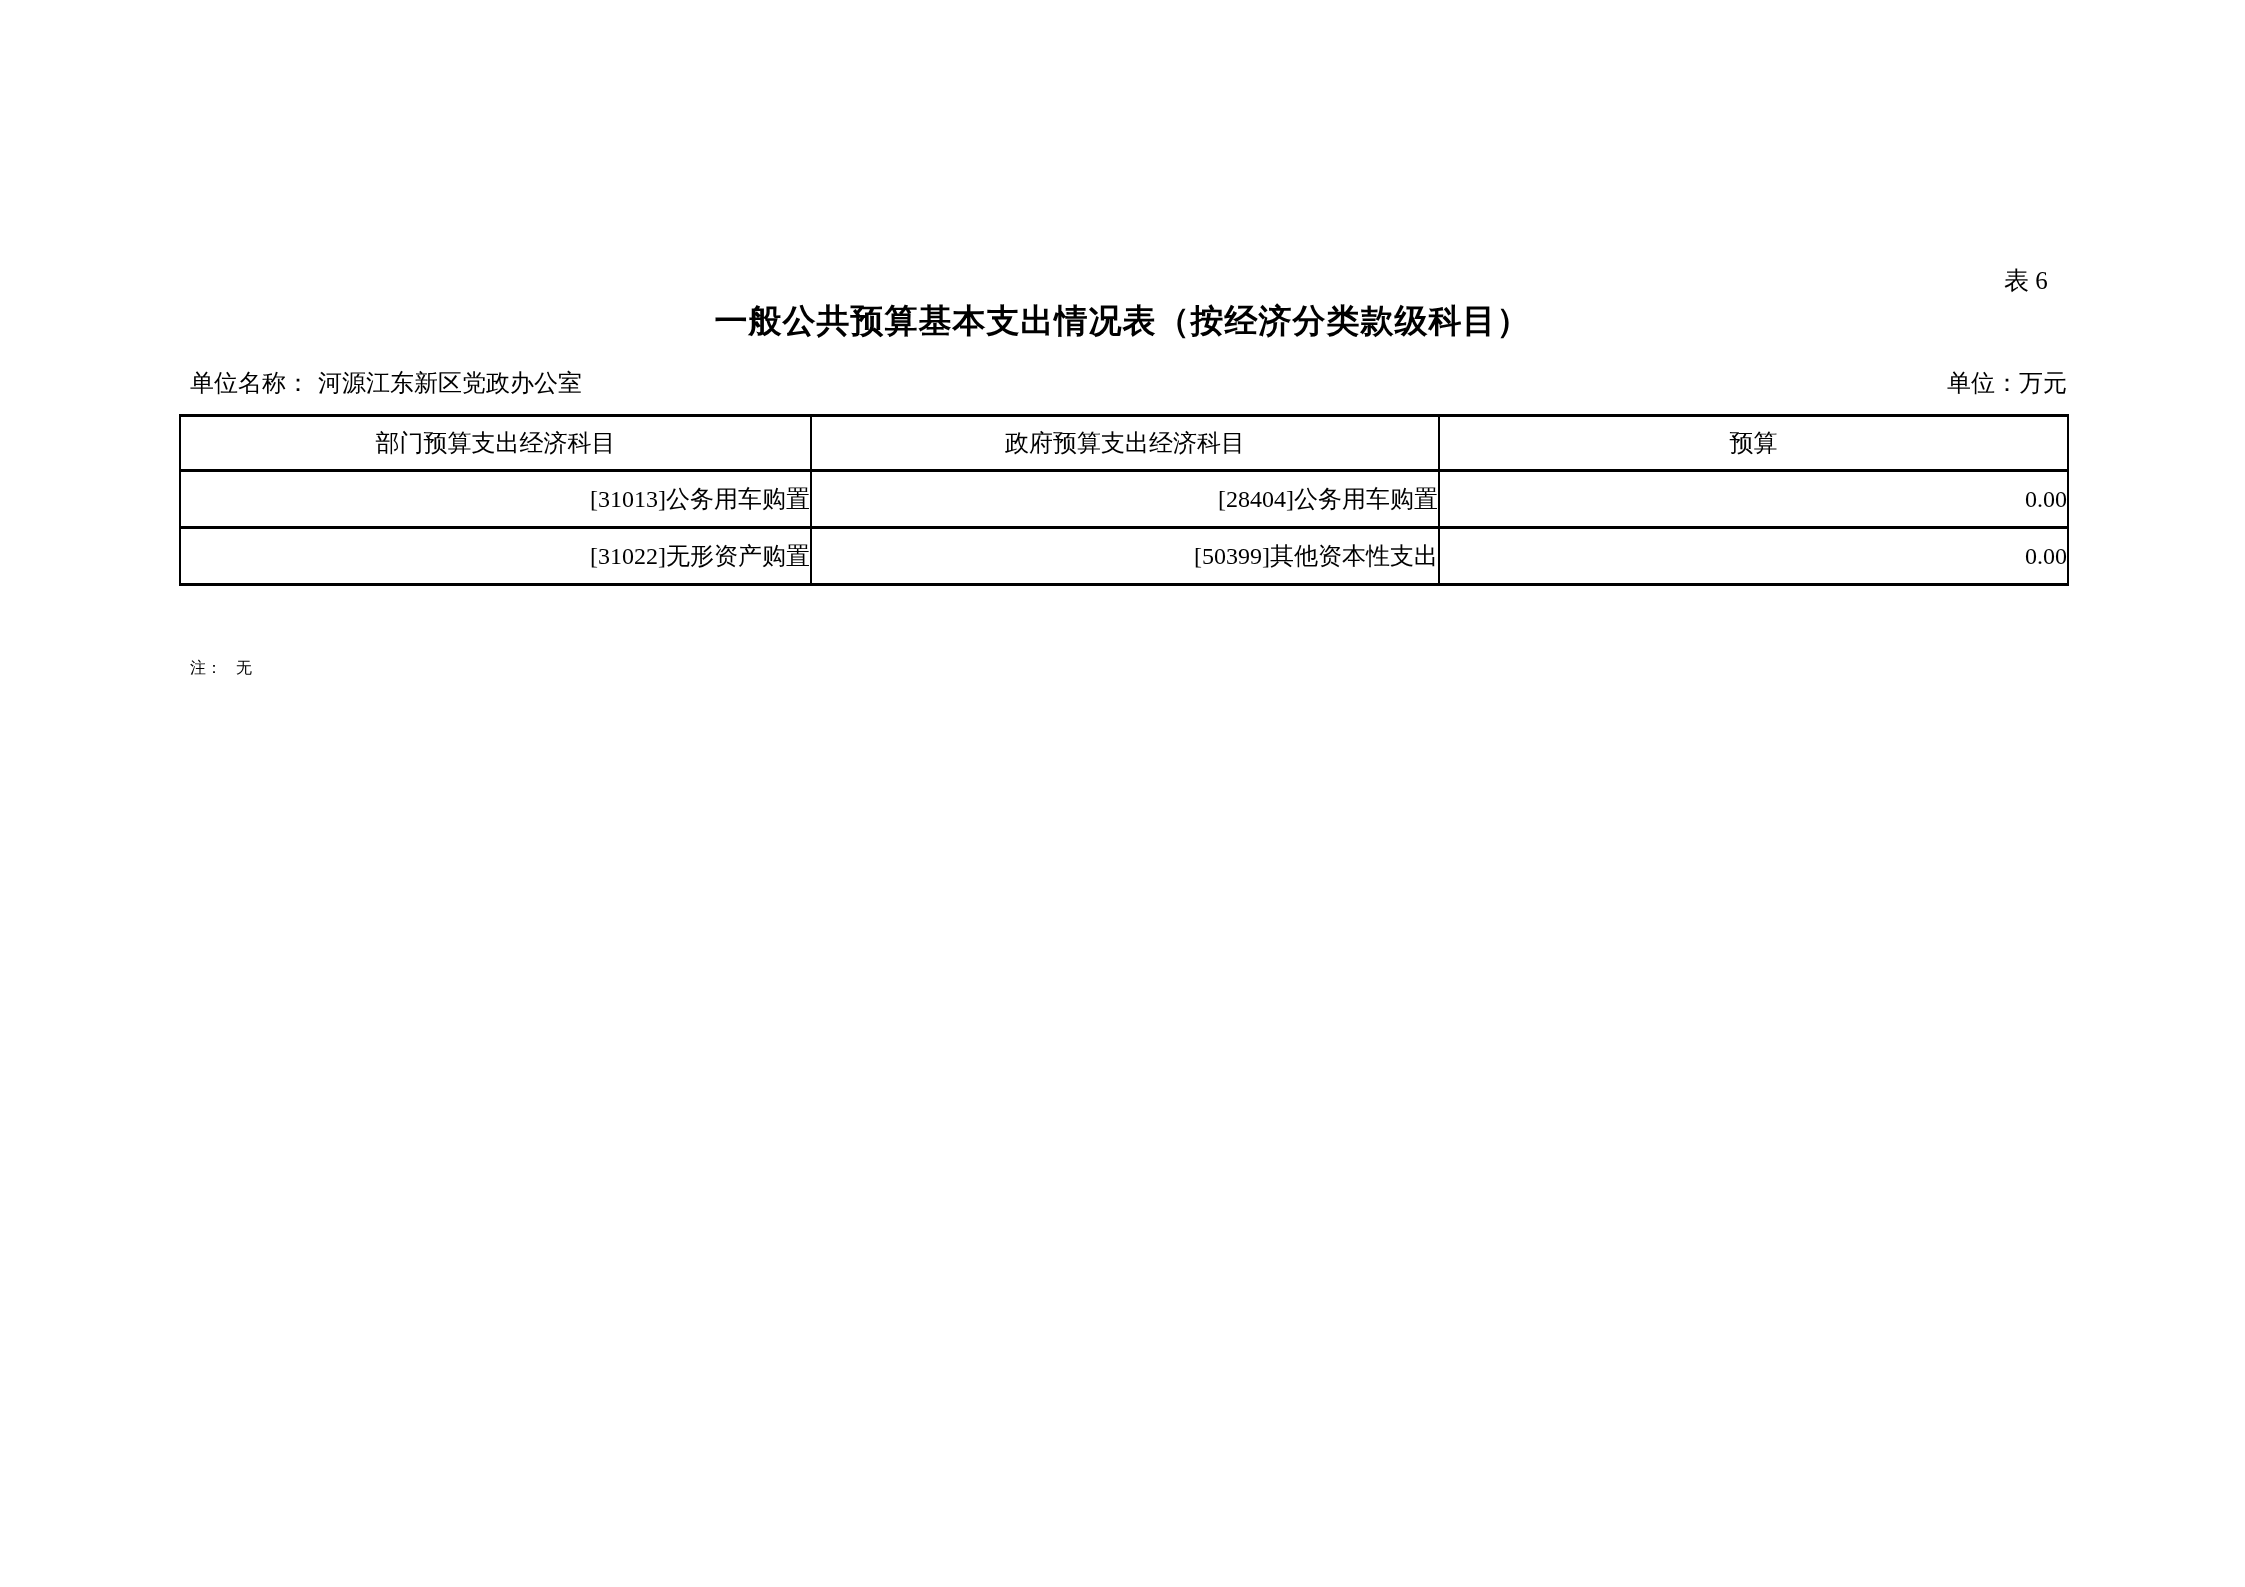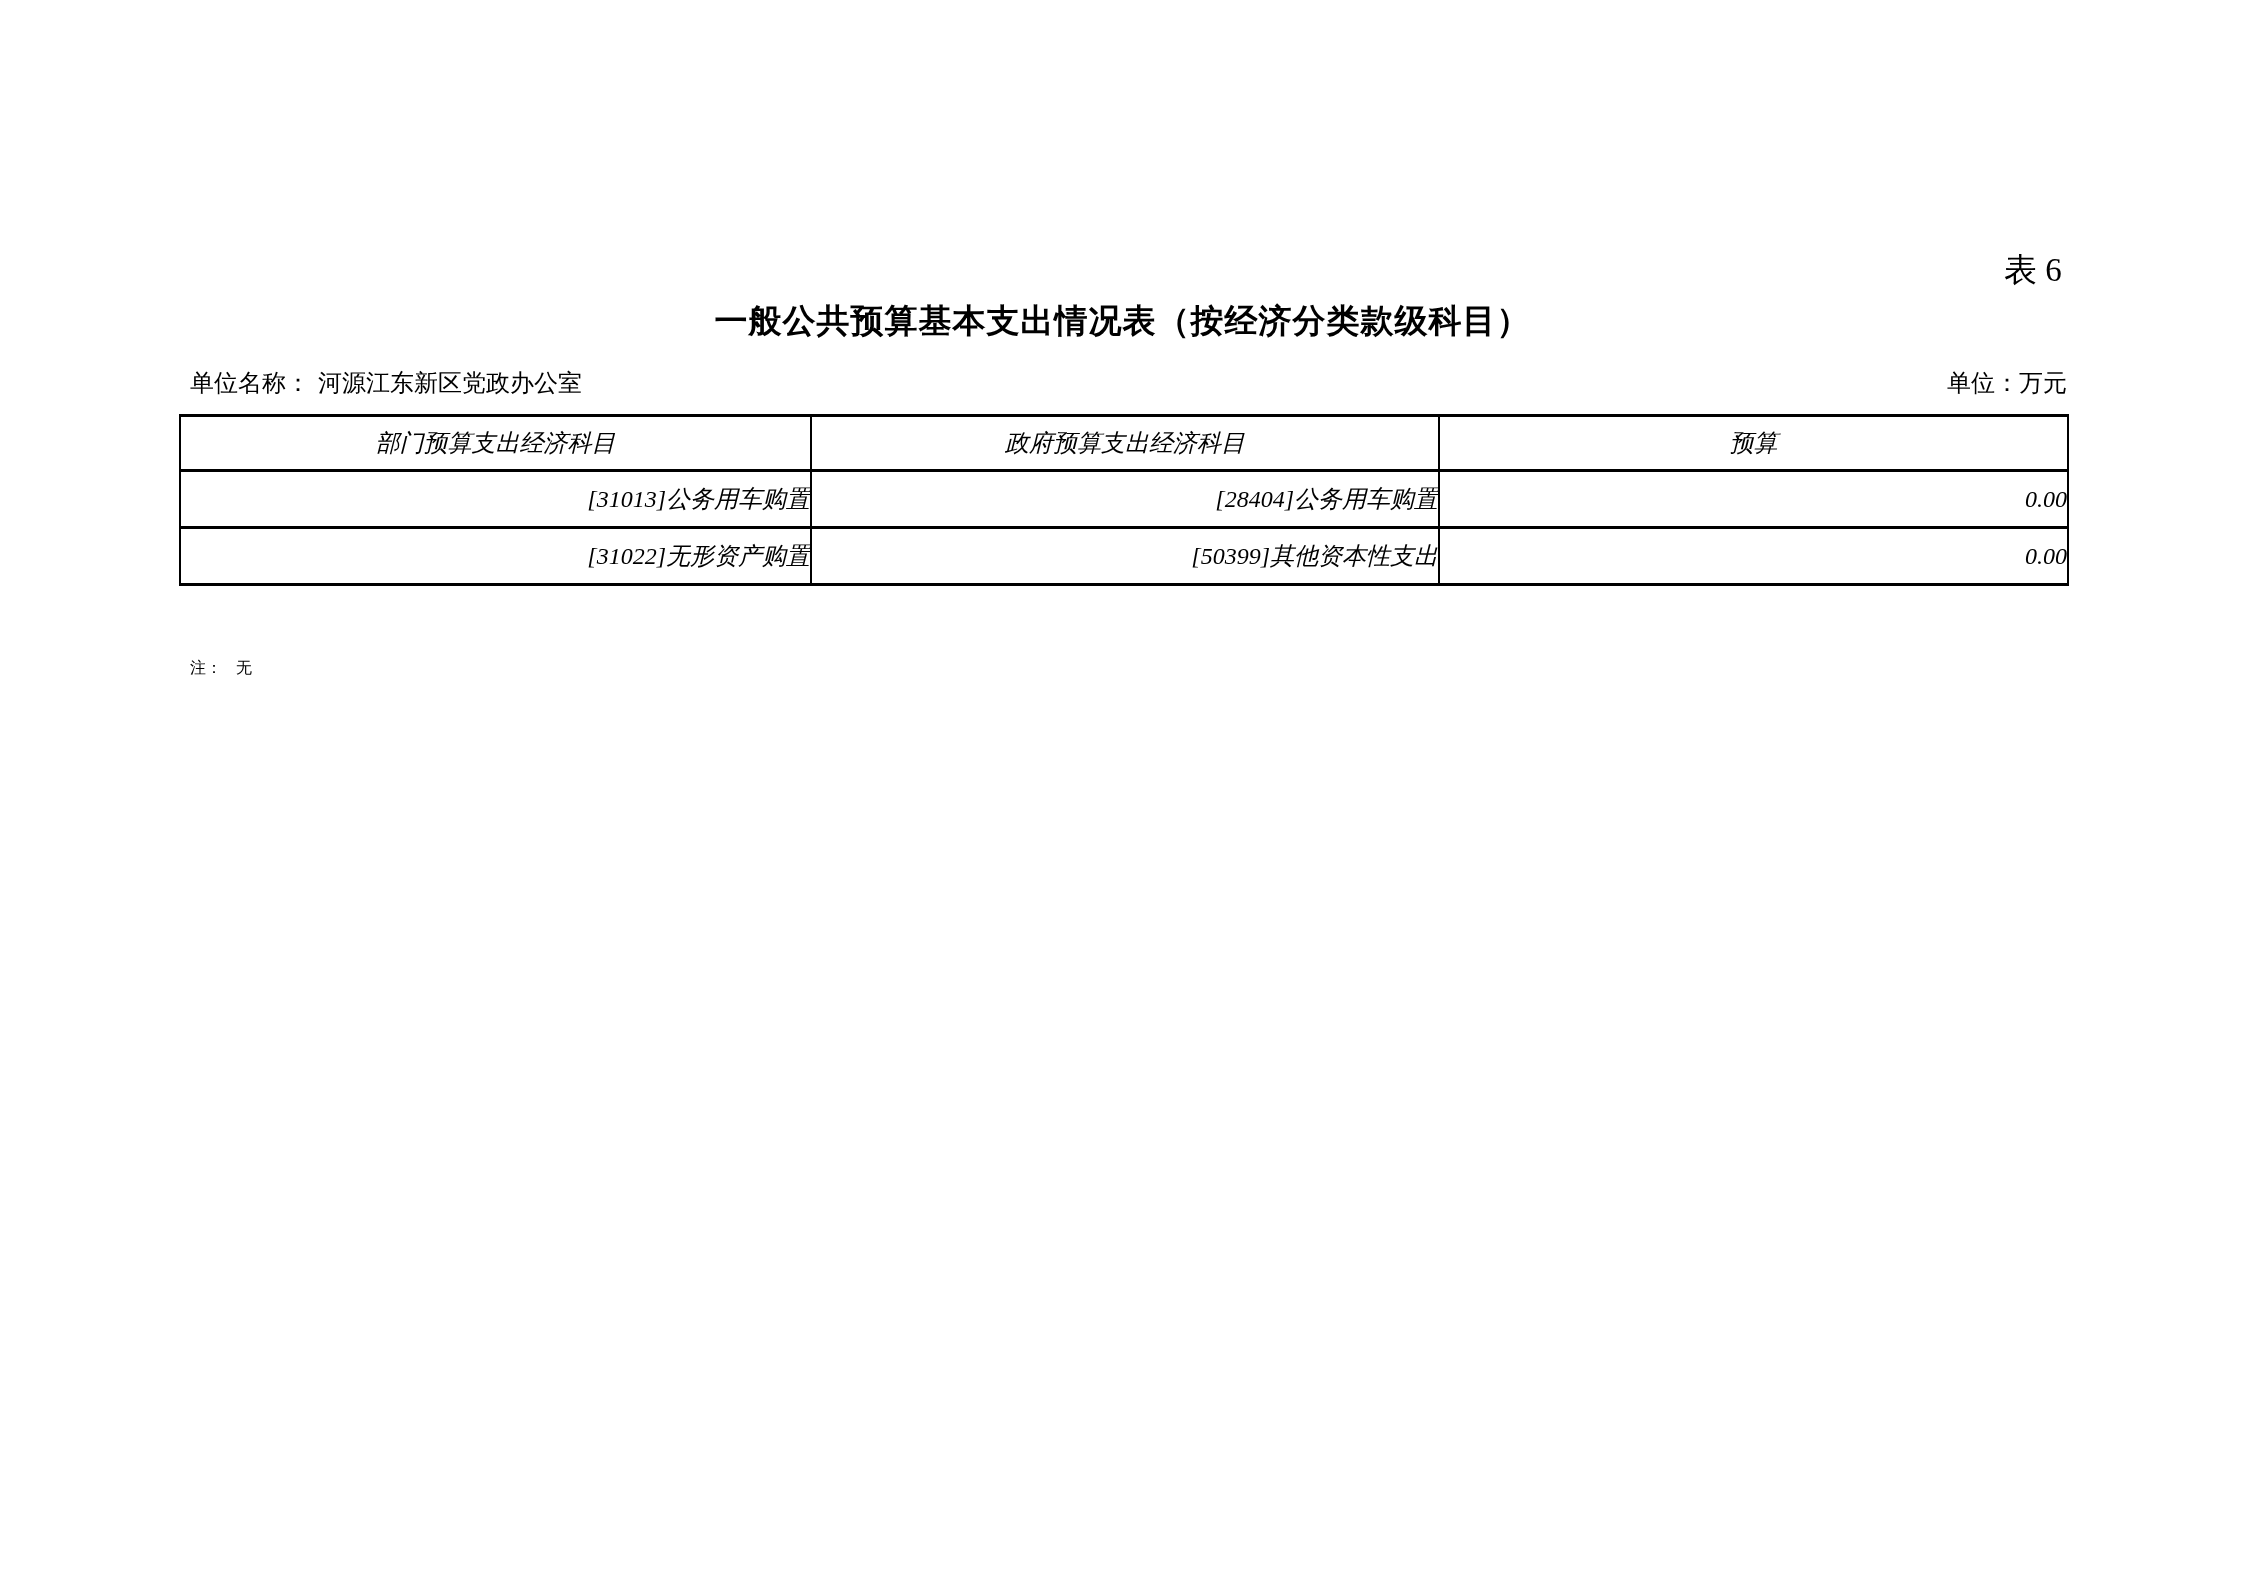--- a/index.html
+++ b/index.html
@@ -3,22 +3,22 @@
 <meta charset="utf-8">
 <style>
   html, body { margin: 0; padding: 0; }
   body {
     width: 2245px; height: 1587px;
     background: #ffffff; color: #000000;
     position: relative;
     font-family: "Liberation Serif", "DejaVu Serif", serif;
   }
   .table-label {
-    position: absolute; top: 248px; left: 2004px;
-    font-size: 33px; white-space: pre;
+    position: absolute; top: 264px; left: 2004px;
+    font-size: 25px; white-space: pre;
   }
   .title {
     position: absolute; top: 299px; left: 0; width: 2245px;
     margin: 0; text-align: center;
     font-size: 33px; font-weight: bold; letter-spacing: 1px;
   }
   .meta {
     position: absolute; top: 367px; left: 190px; width: 1877px;
     display: flex; justify-content: space-between; align-items: baseline;
     font-size: 24px;
@@ -27,21 +27,20 @@
   table.budget {
     position: absolute; top: 414px; left: 179px; width: 1888px;
     border-collapse: collapse; table-layout: fixed;
     font-size: 24px;
   }
   table.budget th, table.budget td {
     border: 2px solid #000;
     border-top-width: 3px; border-bottom-width: 3px;
     padding: 0; font-weight: normal; overflow: hidden;
     background: #ffffff;
-    font-style: italic;
   }
   table.budget th { height: 52px; text-align: center; }
   table.budget td { height: 54px; text-align: right; }
   td.c-left  { text-align: left;  padding-left: 11px; }
   td.c-right { text-align: right; padding-right: 12px; }
   .note {
     position: absolute; top: 658px; left: 190px;
     font-size: 16px;
   }
   .note-value { margin-left: 14px; }

